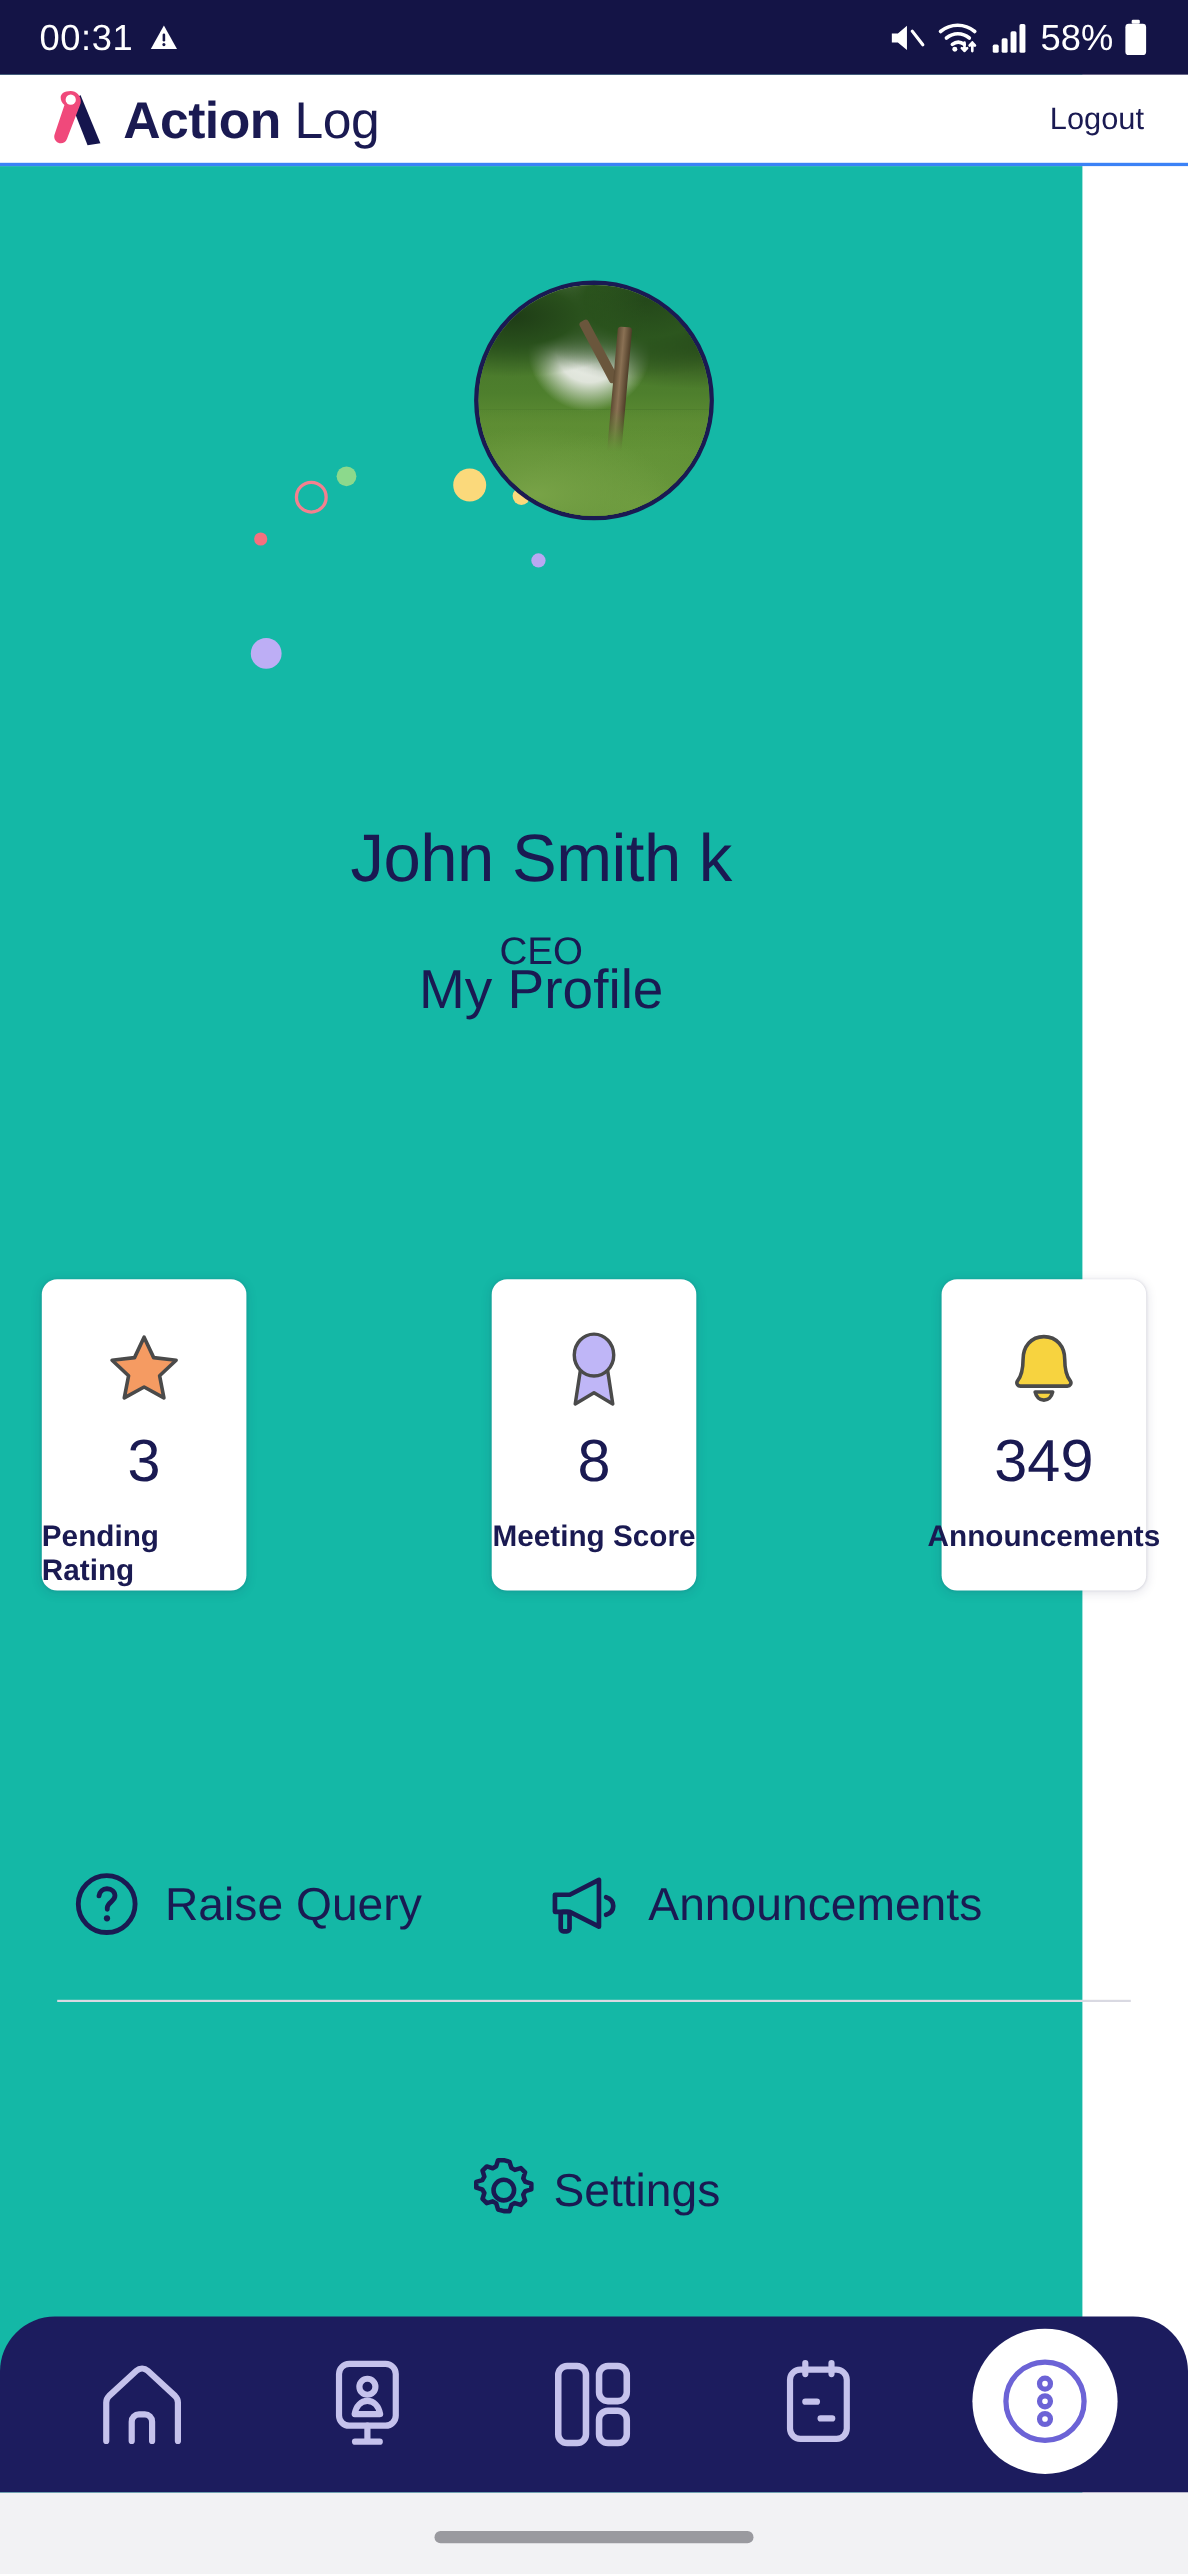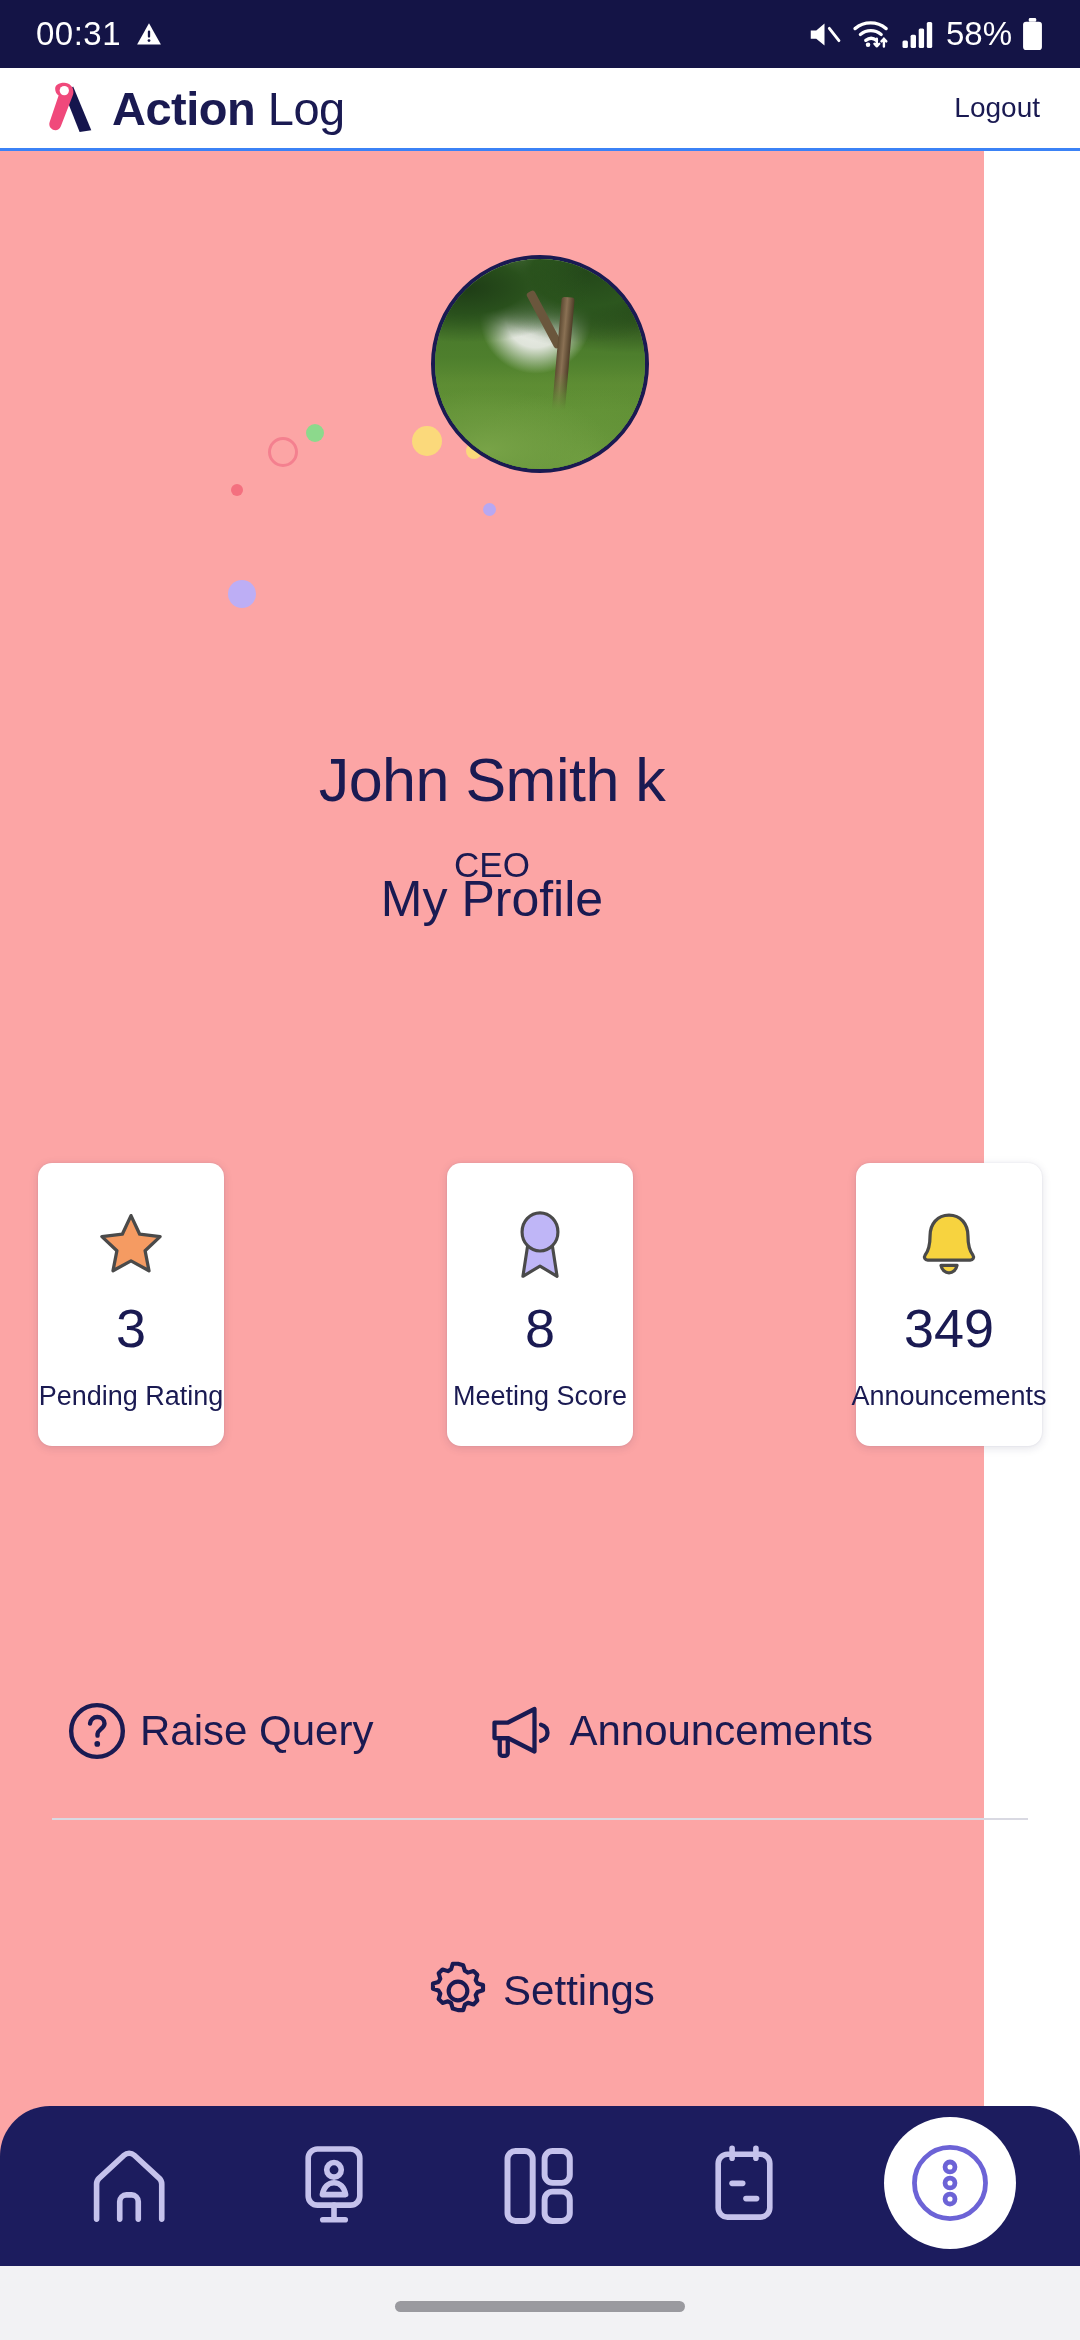--- a/index.html
+++ b/index.html
@@ -2,21 +2,21 @@
 <html><head>
 <meta charset="utf-8">
 <style>
   * { margin:0; padding:0; box-sizing:border-box; }
   html, body {
     width:1080px; height:2340px;
     background:#ffffff;
     font-family:"Liberation Sans", sans-serif;
     overflow:hidden;
   }
-  .screen { position:relative; width:984px; height:2340px; background:#fca5a5; }
+  .screen { position:relative; width:984px; height:2340px; background:#14b8a6; }
 
   
   .statusbar {
     position:absolute; top:0; left:0; width:1080px; height:68px;
     background:#141446; color:#ffffff;
     display:flex; align-items:center; justify-content:space-between;
     padding:0 36px;
   }
   .sb-left { display:flex; align-items:center; gap:14px; }
   .sb-time { font-size:33px; font-weight:500; letter-spacing:.5px; }
@@ -95,28 +95,28 @@
   }
   .card {
     width:186px; height:283px; background:#ffffff;
     border-radius:14px;
     box-shadow:0 2px 10px rgba(28,28,80,.13), 0 0 2px rgba(28,28,80,.10);
     display:flex; flex-direction:column; align-items:center;
     padding-top:44px;
   }
   .card-icon { height:76px; display:flex; align-items:center; justify-content:center; }
   .card-value { font-size:54px; color:#1a1a52; font-weight:400; margin-top:18px; line-height:1; }
-  .card-label { font-size:27px; color:#1a1a52; font-weight:400; margin-top:26px; }
+  .card-label { font-size:27px; color:#1a1a52; font-weight:700; margin-top:26px; }
 
   
   .quick {
     position:absolute; top:1700px; left:0; width:1080px;
     display:flex; align-items:center;
   }
-  .quick-item { display:flex; align-items:center; gap:12px; color:#1a1a52; }
+  .quick-item { display:flex; align-items:center; gap:22px; color:#1a1a52; }
   .quick-label { font-size:42px; font-weight:400; }
   #q-raise { margin-left:66px; }
   #q-ann { margin-left:114px; }
 
   .divider {
     position:absolute; top:1818px; left:52px; width:976px; height:2px;
     background:#d9d9e2;
   }
 
   

